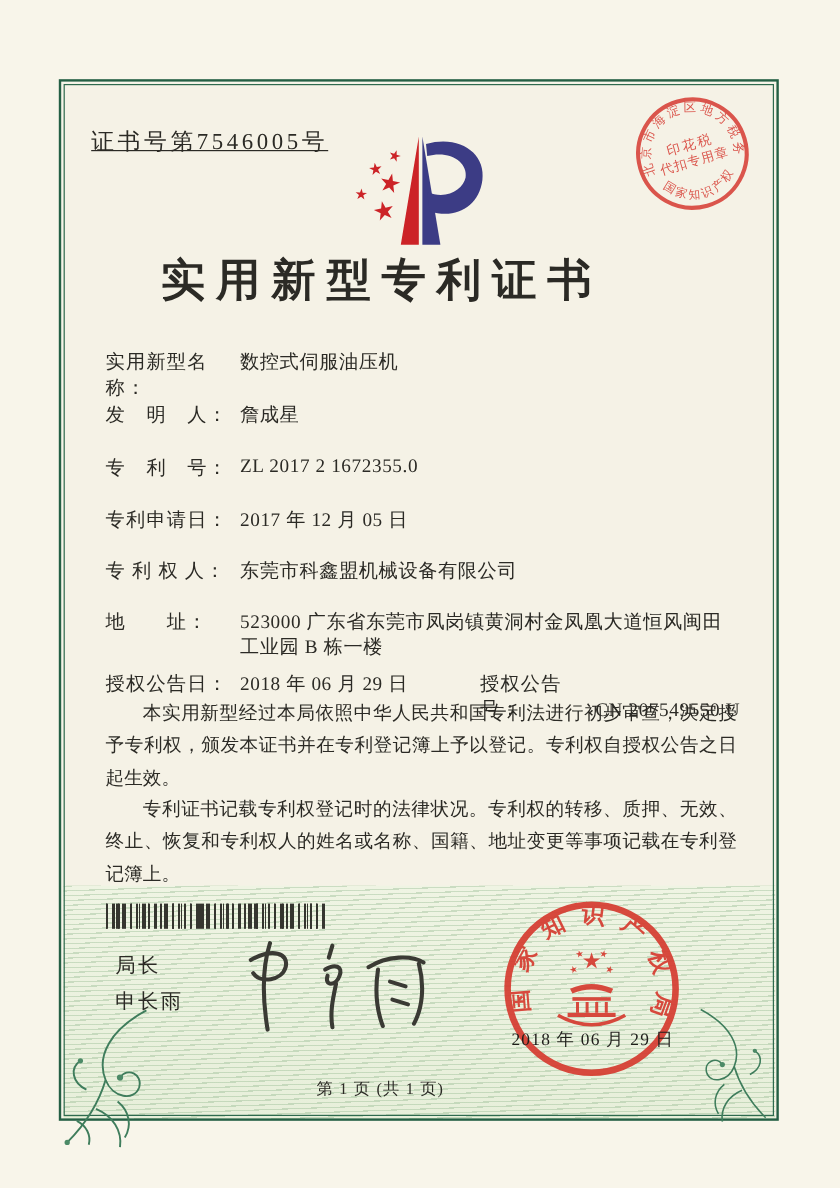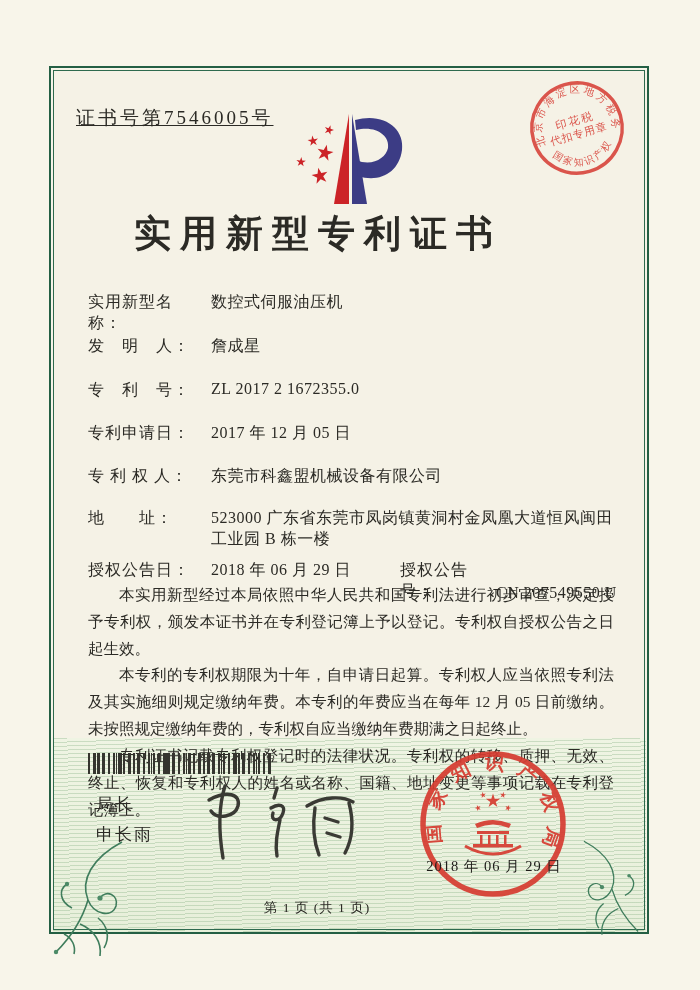--- a/index.html
+++ b/index.html
@@ -19,21 +19,21 @@
   }
   .frame { position:absolute; left:49px; top:66px; width:600px; height:868px; border:2px solid #24604476; border-color:#245f44; z-index:4; pointer-events:none; }
   .frame::after { content:""; position:absolute; inset:2px; border:1px solid #2e6a4e; }
 
   .cert-number { position:absolute; left:76px; top:105px; font-size:19px; letter-spacing:3px; z-index:5;text-decoration:underline; }
   .logo { position:absolute; left:286px; top:110px; width:122px; height:98px; z-index:5; }
   .title { position:absolute; left:0; top:209px; width:636px; text-align:center;
            font-size:37px; font-weight:bold; letter-spacing:9px; z-index:5; }
 
   .fields { position:absolute; left:88px; top:288px; width:530px; font-size:16px; z-index:5; }
-  .frow { position:absolute; left:0; display:flex;gap:11px; }
+  .frow { position:absolute; left:0; display:flex; }
   .flabel { width:112px; flex:none; letter-spacing:1px; }
   .fvalue { flex:1; letter-spacing:0.5px; }
   .r1{top:4px} .r2{top:48px} .r3{top:92px} .r4{top:135px} .r5{top:178px} .r6{top:220px} .r7{top:272px}
   .grant-no { position:absolute; left:312px; top:272px; display:flex;align-items:flex-end; }
   .grant-no .flabel { width:96px; }
 
   .body-text { position:absolute; left:88px; top:582px; width:526px; font-size:15.5px;
                line-height:1.73; text-align:justify; z-index:5; }
   .body-text p { text-indent:2em; }
 
@@ -121,21 +121,20 @@
       <div class="fvalue">2018 年 06 月 29 日</div>
     </div>
     <div class="grant-no">
       <div class="flabel">授权公告号：</div>
       <div class="fvalue">CN 207549550 U</div>
     </div>
   </div>
 
   <div class="body-text">
     <p>本实用新型经过本局依照中华人民共和国专利法进行初步审查，决定授予专利权，颁发本证书并在专利登记簿上予以登记。专利权自授权公告之日起生效。</p>
-    <p>本专利的专利权期限为十年，自申请日起算。专利权人应当依照专利法及其实施细则规定缴纳年费。本专利的年费应当在每年 12 月 05 日前缴纳。未按照规定缴纳年费的，专利权自应当缴纳年费期满之日起终止。</p>
     <p>专利证书记载专利权登记时的法律状况。专利权的转移、质押、无效、终止、恢复和专利权人的姓名或名称、国籍、地址变更等事项记载在专利登记簿上。</p>
   </div>
 
   <div class="barcode"></div>
 
   <div class="signoff-title">局长</div>
   <div class="signoff-name">申长雨</div>
 
   <svg class="signature" viewBox="0 0 180 88" aria-hidden="true">
     <g fill="none" stroke="#3a3a34" stroke-width="3.4" stroke-linecap="round">

